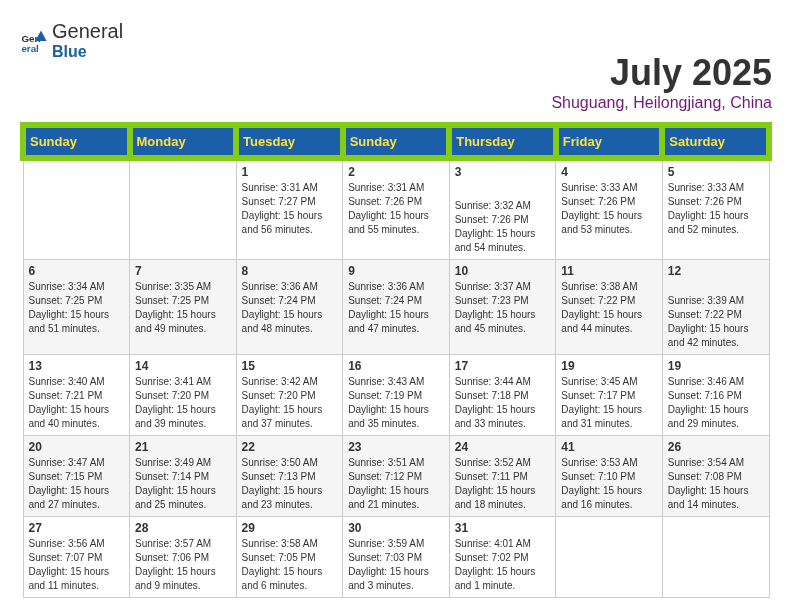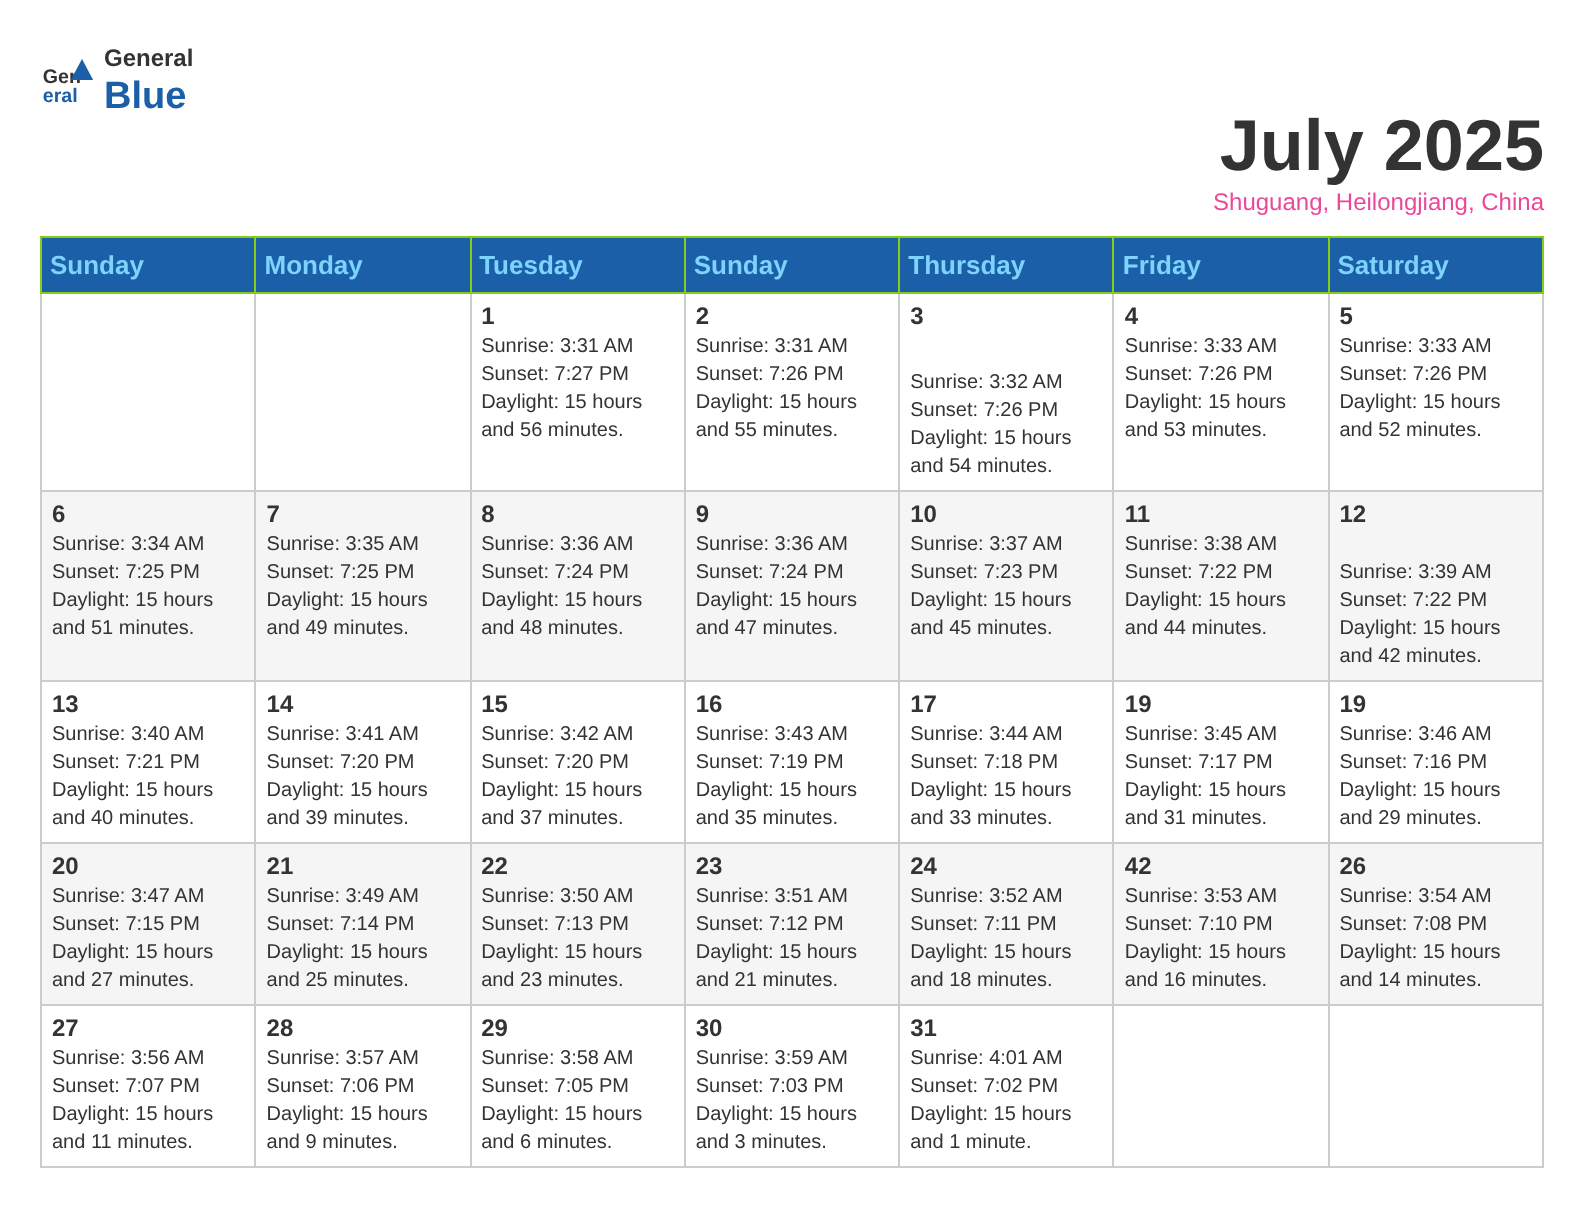--- a/index.html
+++ b/index.html
@@ -28,36 +28,36 @@
     .title-block {
       text-align: right;
       margin-top: 32px;
     }
     .month-title {
       font-size: 36px;
       font-weight: bold;
       color: #333;
     }
     .location-title {
-      font-size: 12px;
-      color: #ec4899;
+      font-size: 16px;
+      color: #701a75;
     }
     .calendar {
       width: 100%;
       border-collapse: collapse;
       border: 1px solid #ccc;
     }
     .calendar th {
       background: #1a5fa8;
-      color: #7dd3fc;
+      color: #fde047;
       font-size: 13px;
       font-weight: bold;
       padding: 6px 4px;
       text-align: left;
-      border: 1px solid #84cc16;
+      border: 6px solid #84cc16;
     }
     .calendar td {
       vertical-align: top;
       border: 1px solid #ccc;
       padding: 4px 5px;
       font-size: 10px;
       color: #333;
       width: 107px;
       min-height: 80px;
       background: #fff;
@@ -84,22 +84,22 @@
 <body>
 
 <div class="header">
   <div class="logo">
     <svg class="logo-icon" viewBox="0 0 40 40" xmlns="http://www.w3.org/2000/svg">
       <text x="2" y="22" font-size="14" font-weight="bold" fill="#333">Gen</text>
       <text x="2" y="36" font-size="14" font-weight="bold" fill="#1a5fa8">eral</text>
       <polygon points="30,5 38,20 22,20" fill="#1a5fa8"></polygon>
     </svg>
     <div>
-      <span style="font-size:12px;font-weight:bold;color:#333;">General</span><br>
-      <span style="font-size:19px;font-weight:bold;color:#1a5fa8;">Blue</span>
+      <span style="font-size:20px;font-weight:normal;color:#333;">General</span><br>
+      <span style="font-size:16px;font-weight:bold;color:#1a5fa8;">Blue</span>
     </div>
   </div>
   <div class="title-block">
     <div class="month-title">July 2025</div>
     <div class="location-title">Shuguang, Heilongjiang, China</div>
   </div>
 </div>
 
 <table class="calendar">
   <thead>
@@ -285,21 +285,21 @@
 and 21 minutes.</div>
         </td>
         <td>
           <span class="day-number">24</span>
           <div class="day-info" style="white-space: pre-line;">Sunrise: 3:52 AM
 Sunset: 7:11 PM
 Daylight: 15 hours
 and 18 minutes.</div>
         </td>
         <td>
-          <span class="day-number">42</span>
+          <span class="day-number">41</span>
           <div class="day-info" style="white-space: pre-line;">Sunrise: 3:53 AM
 Sunset: 7:10 PM
 Daylight: 15 hours
 and 16 minutes.</div>
         </td>
         <td>
           <span class="day-number">26</span>
           <div class="day-info" style="white-space: pre-line;">Sunrise: 3:54 AM
 Sunset: 7:08 PM
 Daylight: 15 hours

